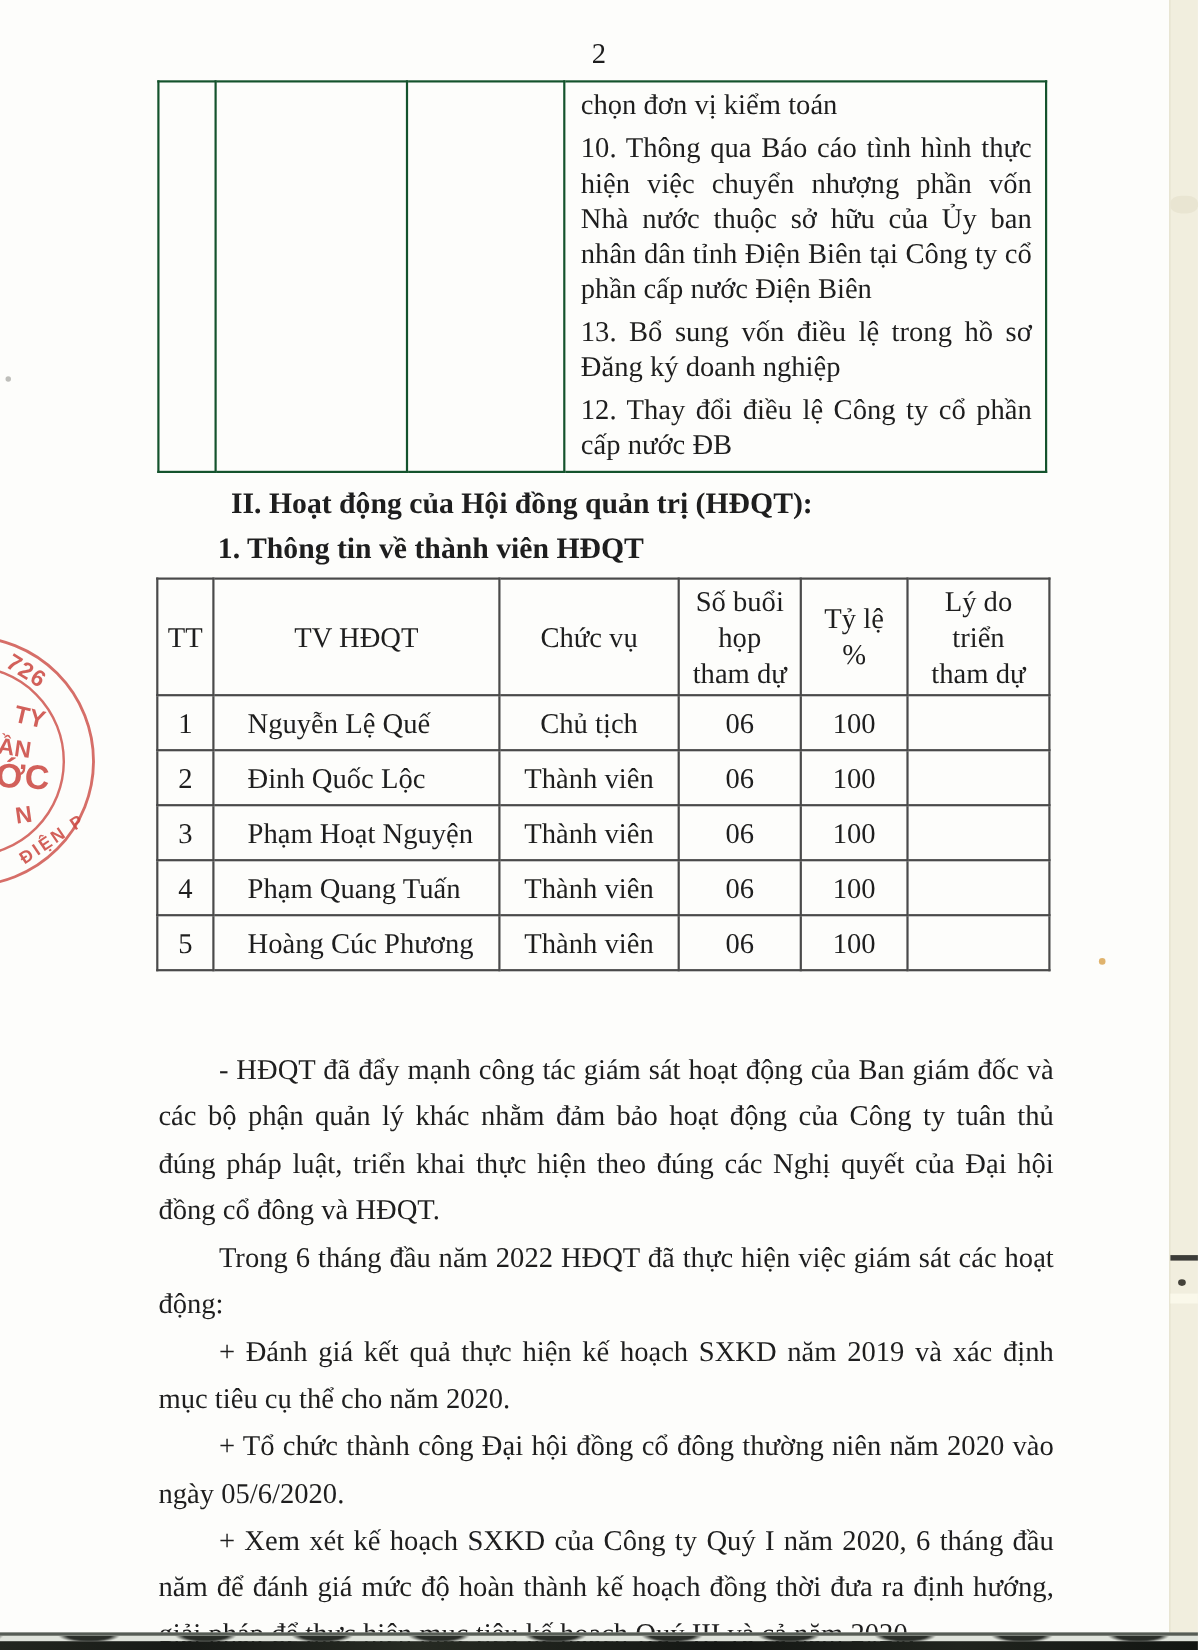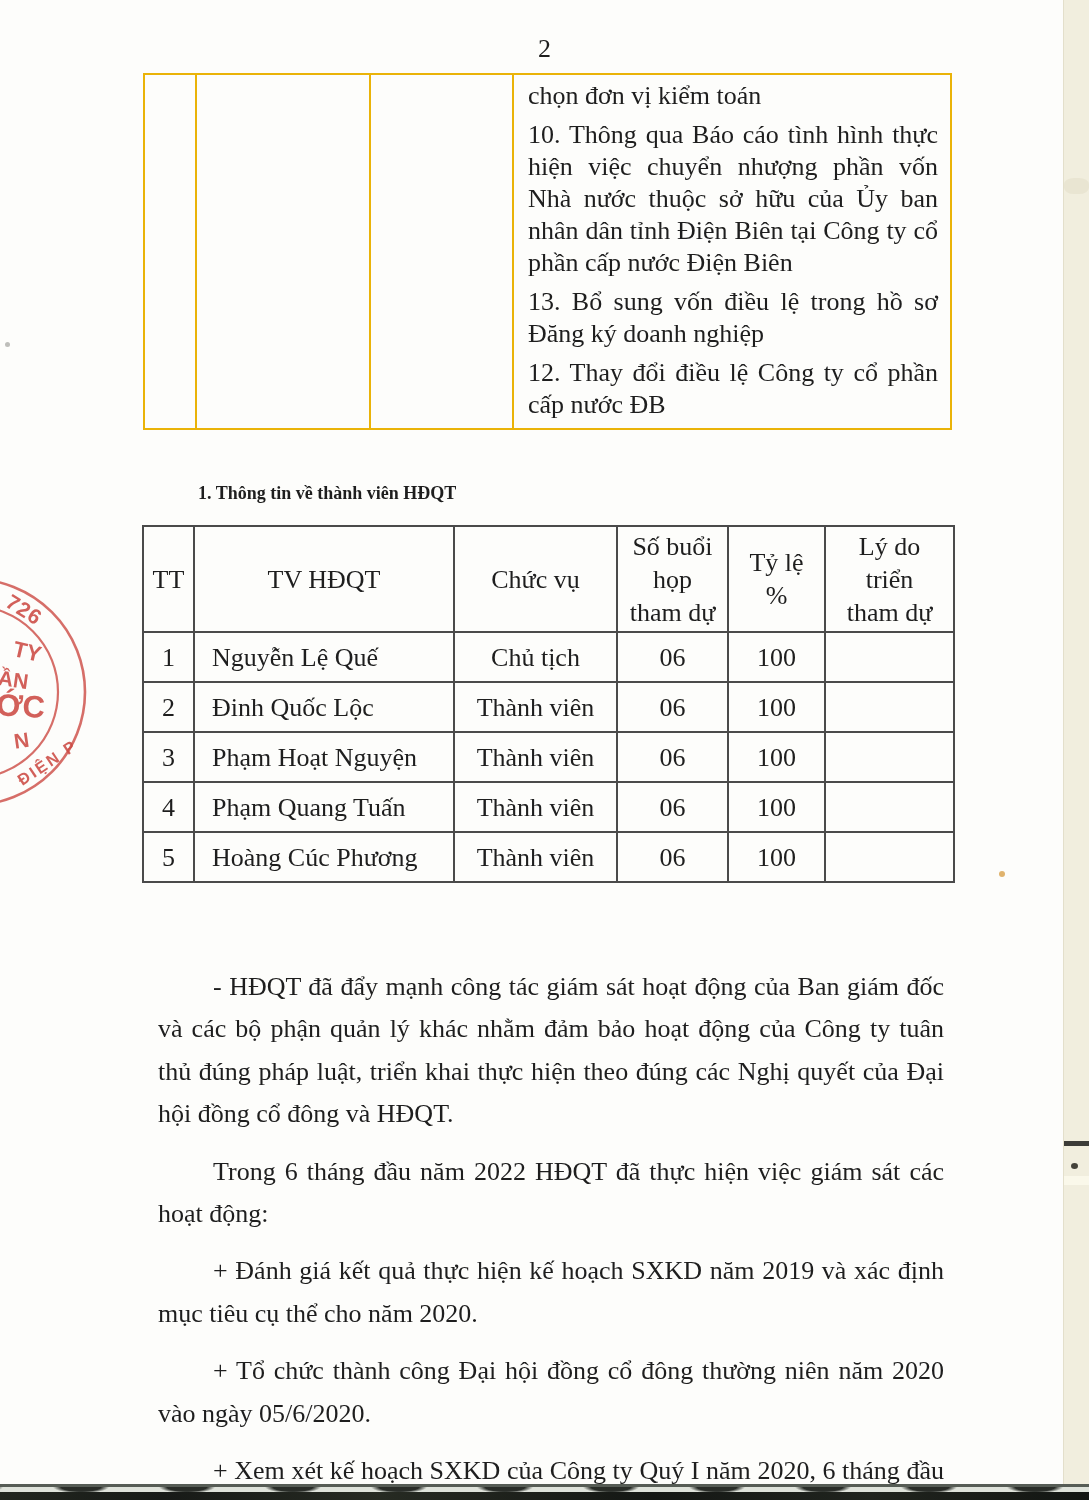--- a/index.html
+++ b/index.html
@@ -9,39 +9,39 @@
     background:#fdfdfb; overflow:hidden;
     font-family:"Liberation Serif","DejaVu Serif",serif;
     color:#1e1e1e;
   }
 
   
   .page-number { position:absolute; top:34px; left:0; width:1089px; text-align:center; font-size:26px; }
 
   
   .top-table { position:absolute; left:143px; top:73px; width:807px; border-collapse:collapse; table-layout:fixed; }
-  .top-table td { border:2px solid #eab308; vertical-align:top; height:348px; }
+  .top-table td { border:2px solid #14532d; vertical-align:top; height:348px; }
   .top-table td.res-cell { padding:5px 12px 0 14px; }
   .top-table td.res-cell p { font-size:26px; line-height:32px; text-align:justify; margin:0 0 7px 0; }
 
   
   .h-ii { position:absolute; left:210px; top:442px; font-size:27px; font-weight:bold; white-space:nowrap; }
-  .h-1  { position:absolute; left:198px; top:483px; font-size:18px; font-weight:bold; white-space:nowrap; }
+  .h-1  { position:absolute; left:198px; top:483px; font-size:27px; font-weight:bold; white-space:nowrap; }
   .h-2  { position:absolute; left:198px; top:911px; font-size:27px; font-weight:bold; white-space:nowrap; }
 
   
   .members { position:absolute; left:142px; top:525px; width:811px; border-collapse:collapse; table-layout:fixed; font-size:26px; }
   .members td { border:2px solid #4a4a4a; text-align:center; vertical-align:middle; line-height:33px; white-space:pre-line; }
   .members tr.hdr td { height:106px; }
   .members tr.row td { height:50px; }
-  .members td.name { text-align:left; padding-left:17px; white-space:normal; }
+  .members td.name { text-align:left; padding-left:30px; white-space:normal; }
 
   
   .body-text { position:absolute; left:143px; top:951px; width:816px; font-size:26px; line-height:42.4px; text-align:justify; }
-  .body-text p { text-indent:55px; margin:15px; }
+  .body-text p { text-indent:55px; margin:1px; }
 
   
   .stamp { position:absolute; left:0; top:566px; width:100px; height:245px; pointer-events:none; }
   .stamp svg { display:block; }
 
   
   .right-band { position:absolute; left:1063px; top:0; width:26px; height:1500px; background:#f1eede; border-left:1px solid #e3dfcb; }
   .band-smudge { position:absolute; left:0; top:178px; width:100%; height:16px; background:#e9e5d2; border-radius:40%; }
   .band-dash { position:absolute; left:0; top:1141px; width:100%; height:5px; background:#3c3c38; }
   .band-light { position:absolute; left:0; top:1176px; width:100%; height:9px; background:#faf8ea; }
@@ -82,20 +82,21 @@
       <td class="res-cell">
         <p>chọn đơn vị kiểm toán</p>
         <p>10. Thông qua Báo cáo tình hình thực hiện việc chuyển nhượng phần vốn Nhà nước thuộc sở hữu của Ủy ban nhân dân tỉnh Điện Biên  tại Công ty cổ phần cấp nước Điện Biên</p>
         <p>13. Bổ sung vốn điều lệ trong hồ sơ Đăng ký doanh nghiệp</p>
         <p>12. Thay đổi điều lệ Công ty cổ phần cấp nước ĐB</p>
       </td>
     </tr>
   </tbody>
     </table>
 
+  <div class="h-ii">II. Hoạt động của Hội đồng quản trị (HĐQT):</div>
   <div class="h-1">1. Thông tin về thành viên HĐQT</div>
 
   <table class="members">
     <colgroup>
         <col style="width:51px">
         <col style="width:260px">
         <col style="width:163px">
         <col style="width:111px">
         <col style="width:97px">
         <col style="width:129px">

